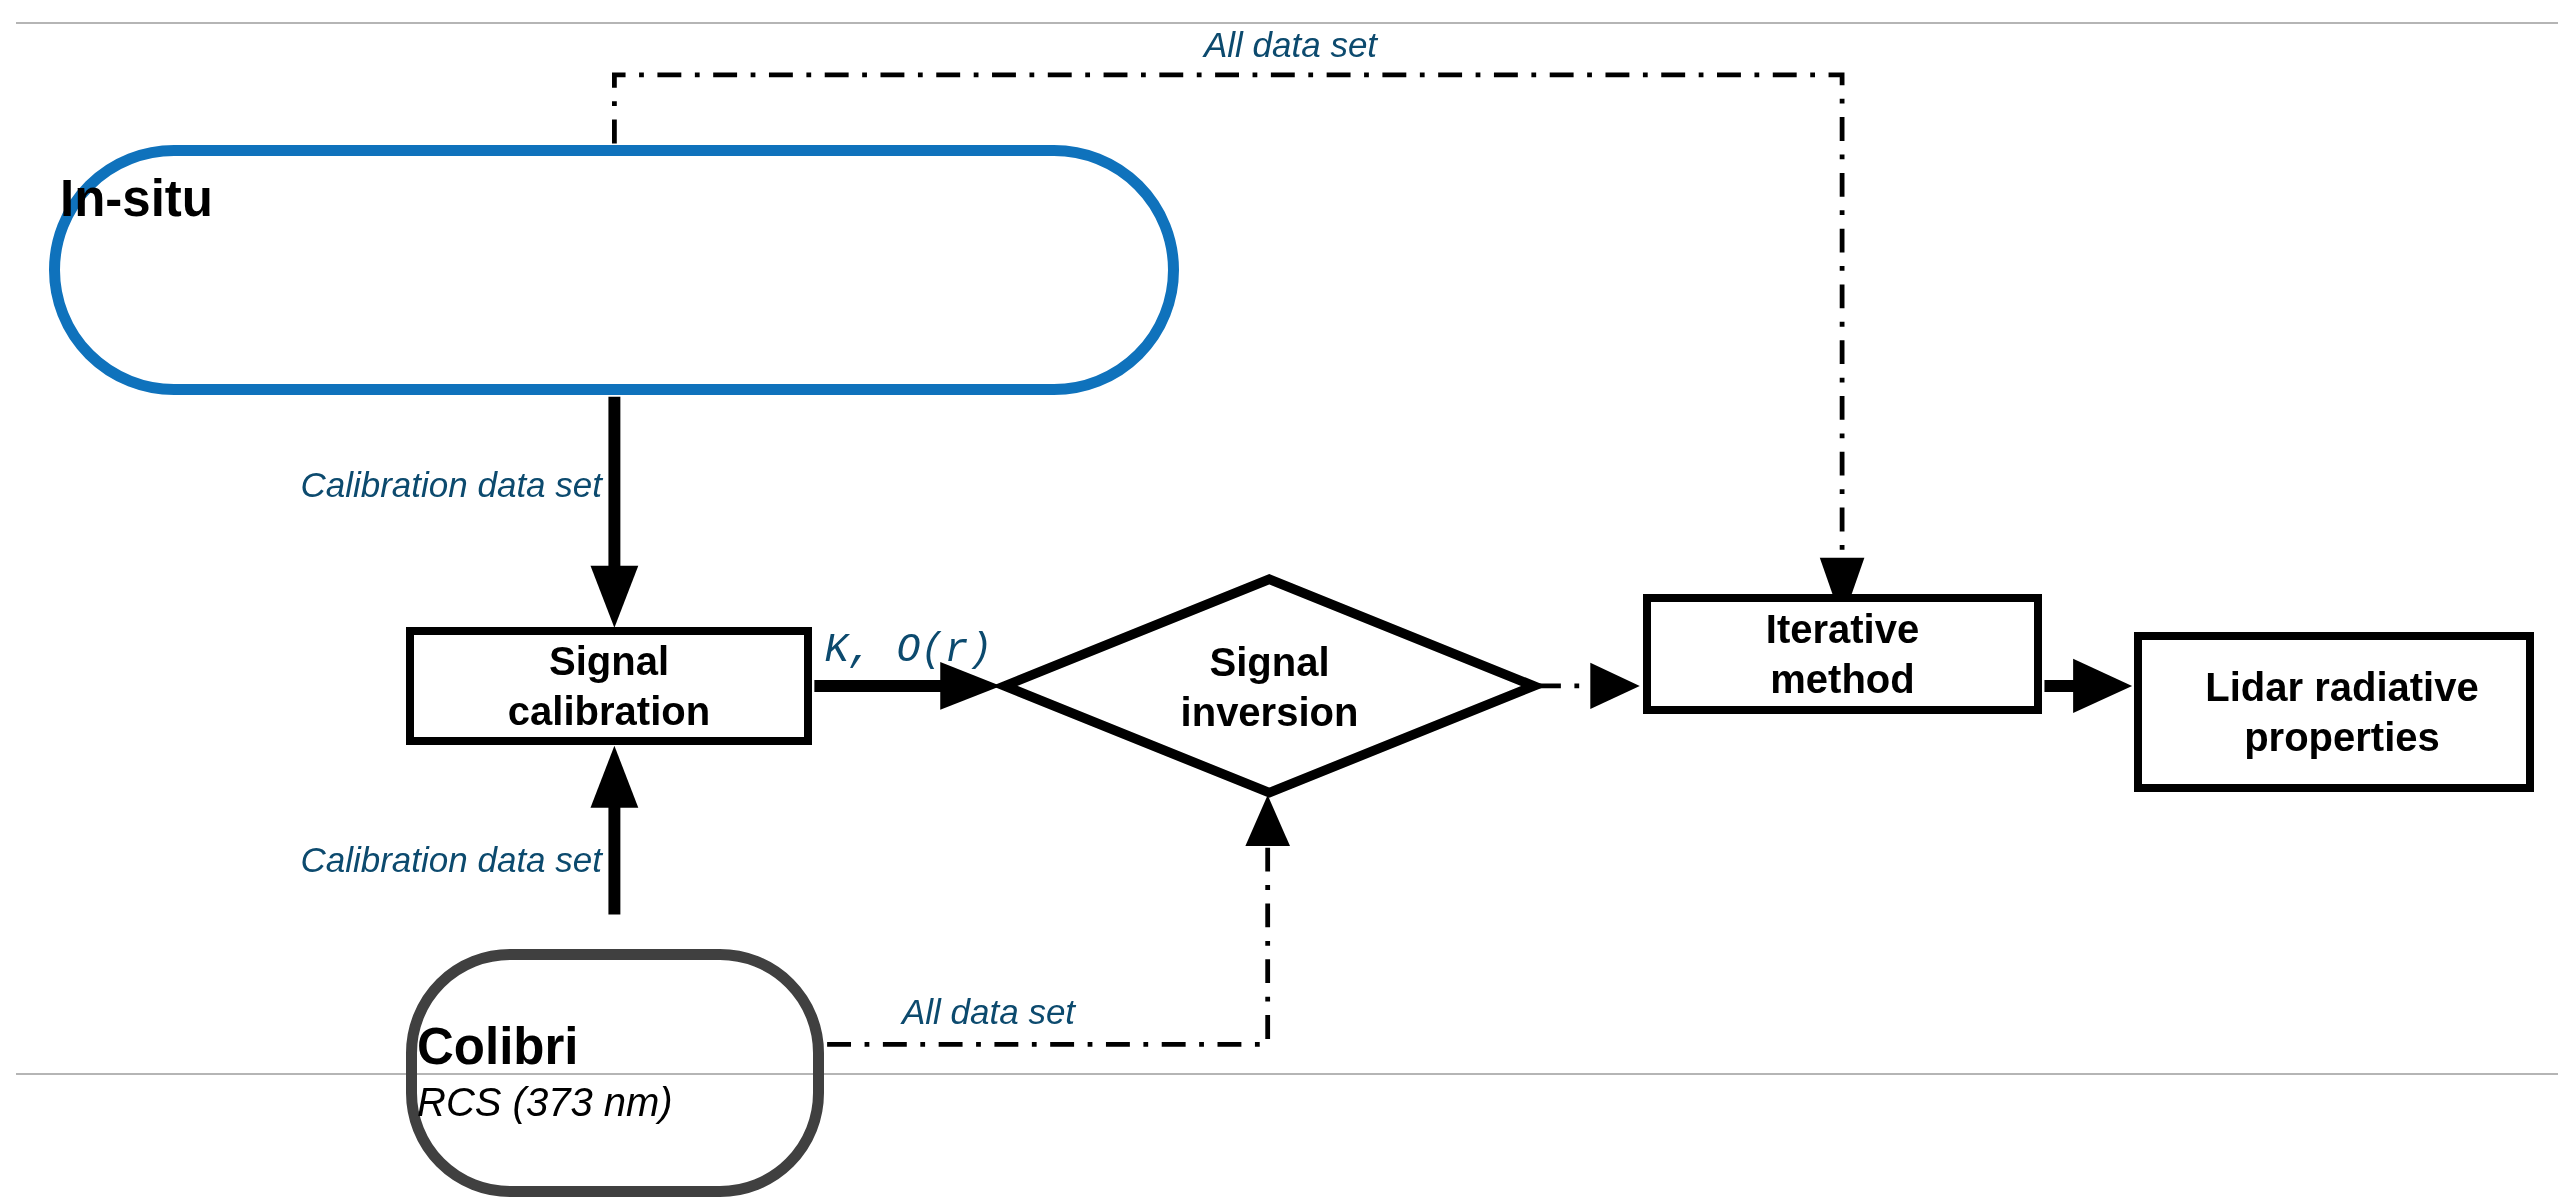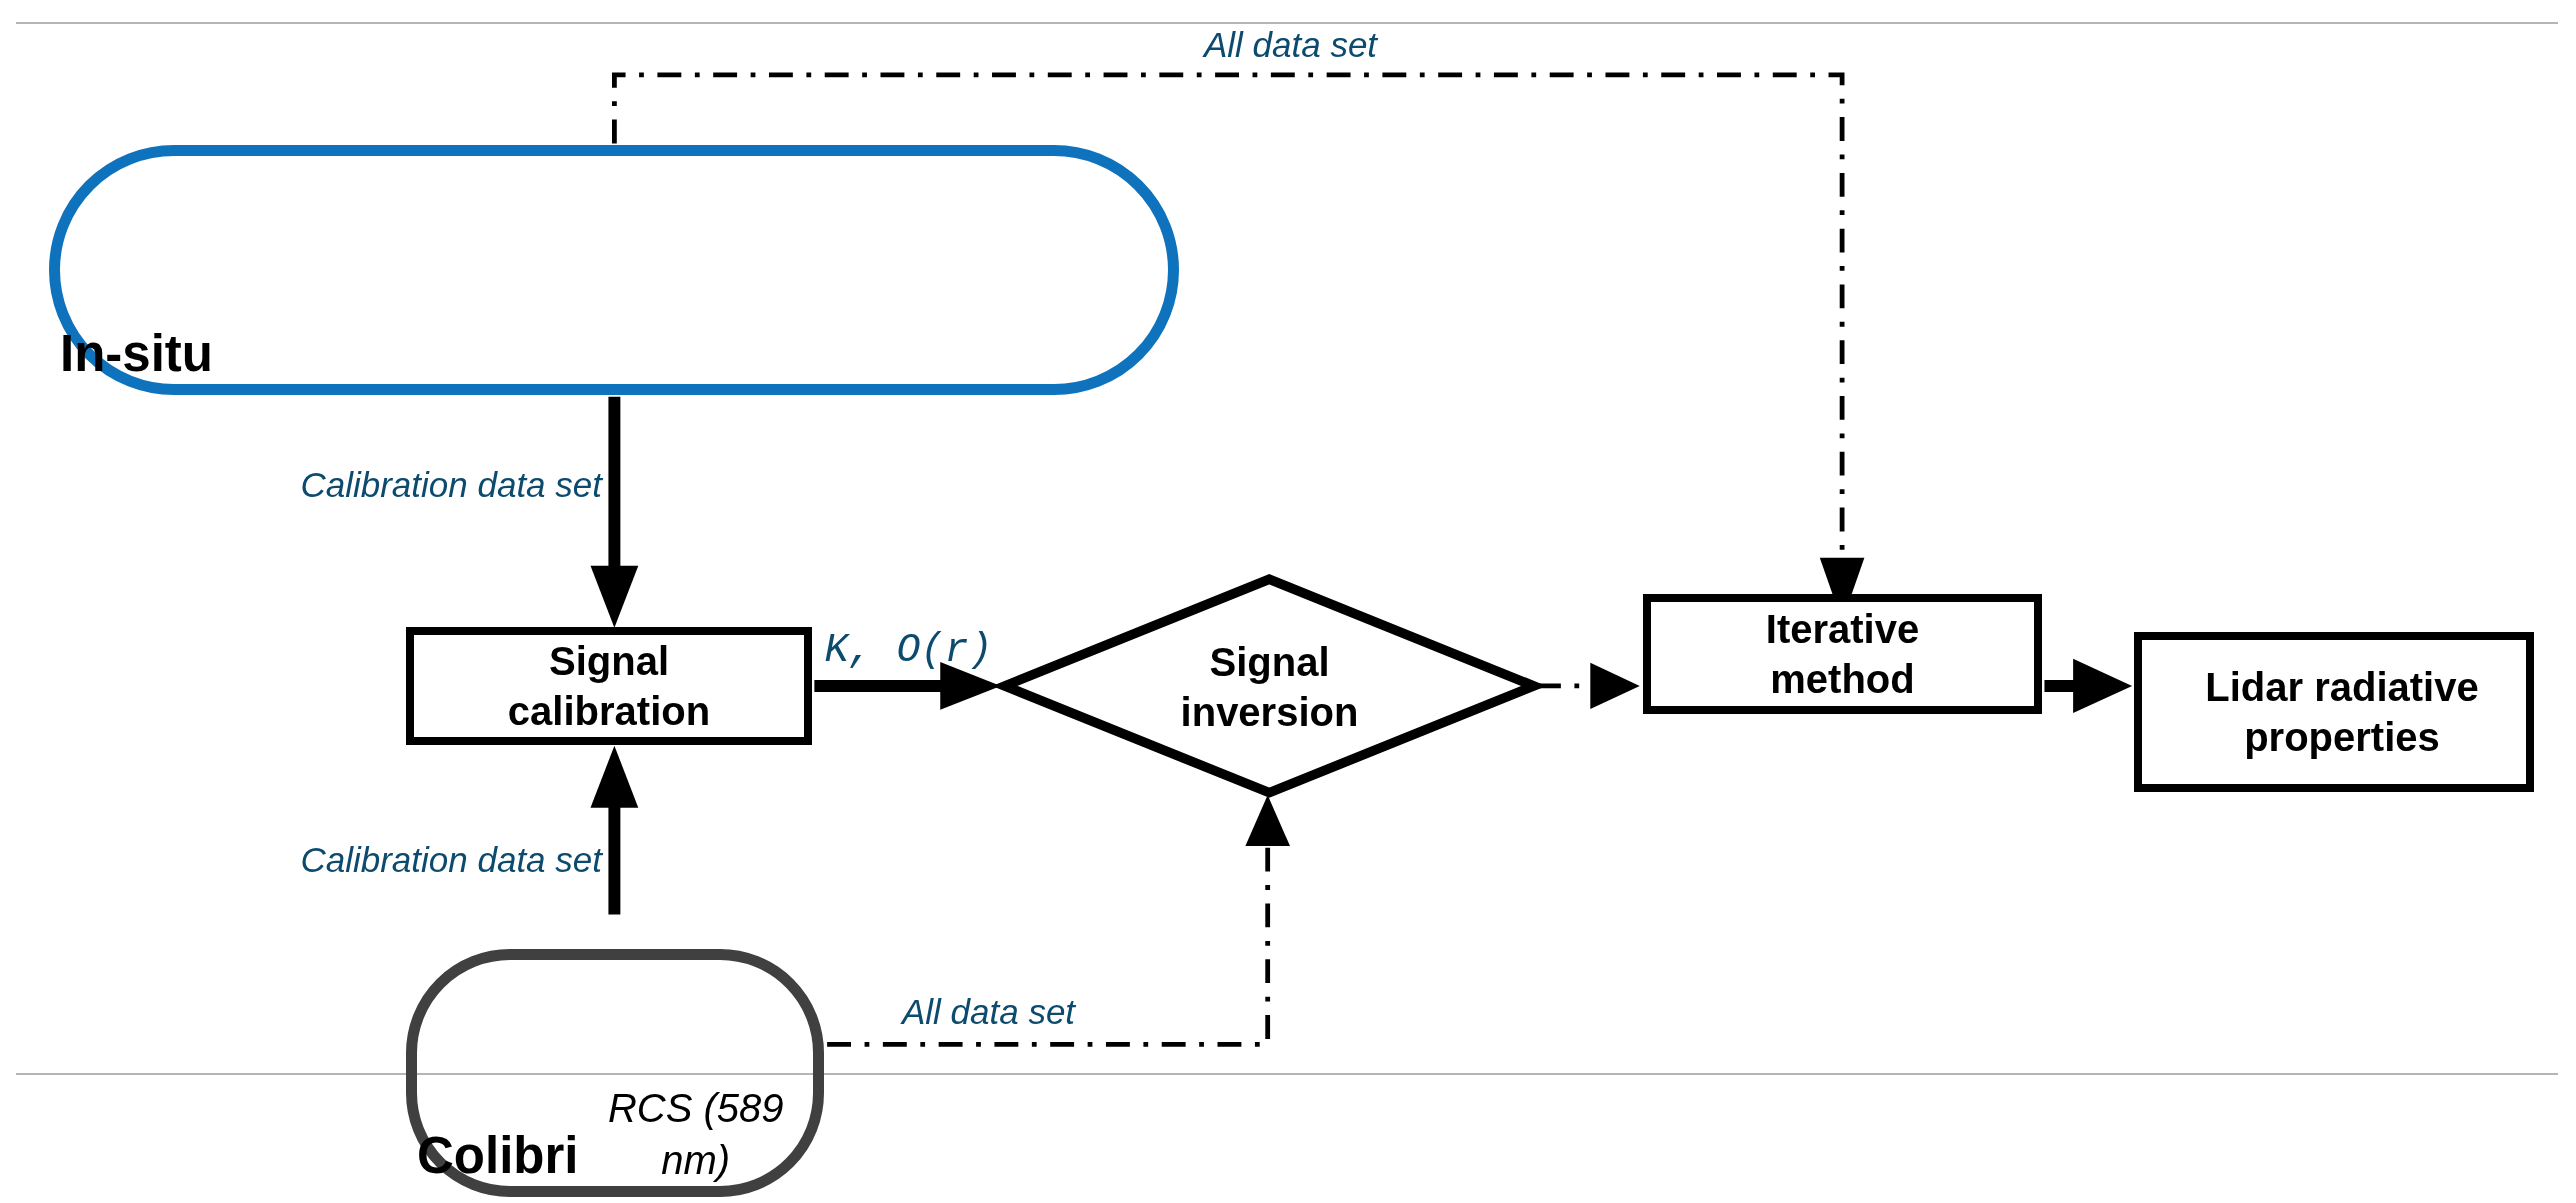--- a/index.html
+++ b/index.html
@@ -9,21 +9,21 @@
     background:#ffffff;
     font-family:"Liberation Sans", sans-serif;
     overflow:hidden;
   }
   .hairline{position:absolute;background:#b5b5b5;height:2.4px;}
   svg.wires{position:absolute;left:0;top:0;width:2576px;height:1203px;}
 
   
   .stadium{
     position:absolute;box-sizing:border-box;background:transparent;
-    display:flex;flex-direction:row;align-items:flex-end;
+    display:flex;flex-direction:column;align-items:flex-start;
   }
   .stadium-title{
     text-align:center;font-weight:bold;font-size:51px;color:#000;line-height:1.15;
   }
   .insitu-body{
     font-style:italic;font-size:40px;color:#000;line-height:1.35;
     padding-left:46px;white-space:pre-line;
   }
   .colibri-sub{
     text-align:center;font-style:italic;font-size:40px;color:#000;line-height:1.3;
@@ -80,21 +80,21 @@
 
     <polygon points="1593,727 1925,861 1593,995 1261,861" fill="#fff" stroke="#000" stroke-width="12"></polygon>
   </svg>
 
   <div class="stadium" style="left:49px;top:145px;width:1130px;height:250px;border:11px solid #0F72BC;border-radius:127px;padding-top:14.3px;">
     <div class="stadium-title">In-situ</div>
   </div>
 
   <div class="stadium" style="left:406px;top:949px;width:418px;height:248px;border:11px solid #404040;border-radius:104px;justify-content:center;">
     <div class="stadium-title">Colibri</div>
-    <div class="colibri-sub">RCS (589 nm)</div>
+    <div class="colibri-sub">RCS (373 nm)</div>
   </div>
 
   <div class="proc-box" style="left:406px;top:627px;width:406px;height:118px;">
     <div class="node-label">Signal
 calibration</div>
   </div>
 
   <div class="diamond-label" style="left:1110px;top:629px;width:319px;height:115px;">
     <div class="node-label">Signal
 inversion</div>

